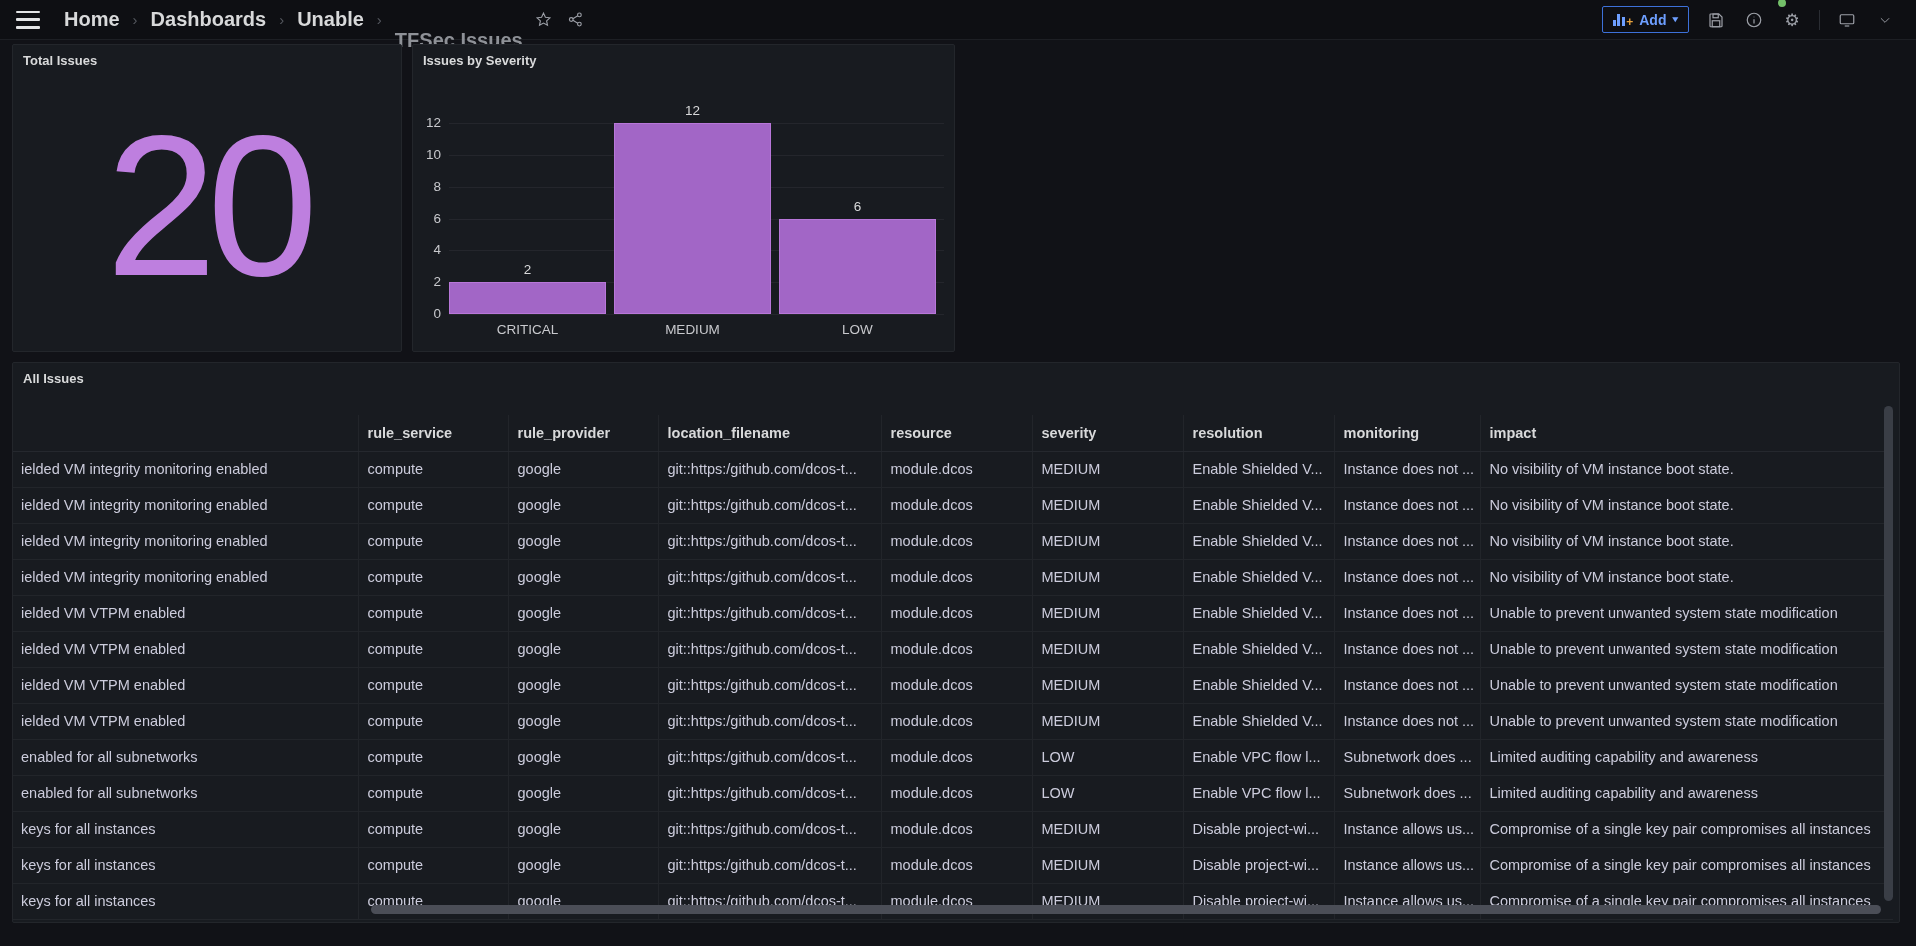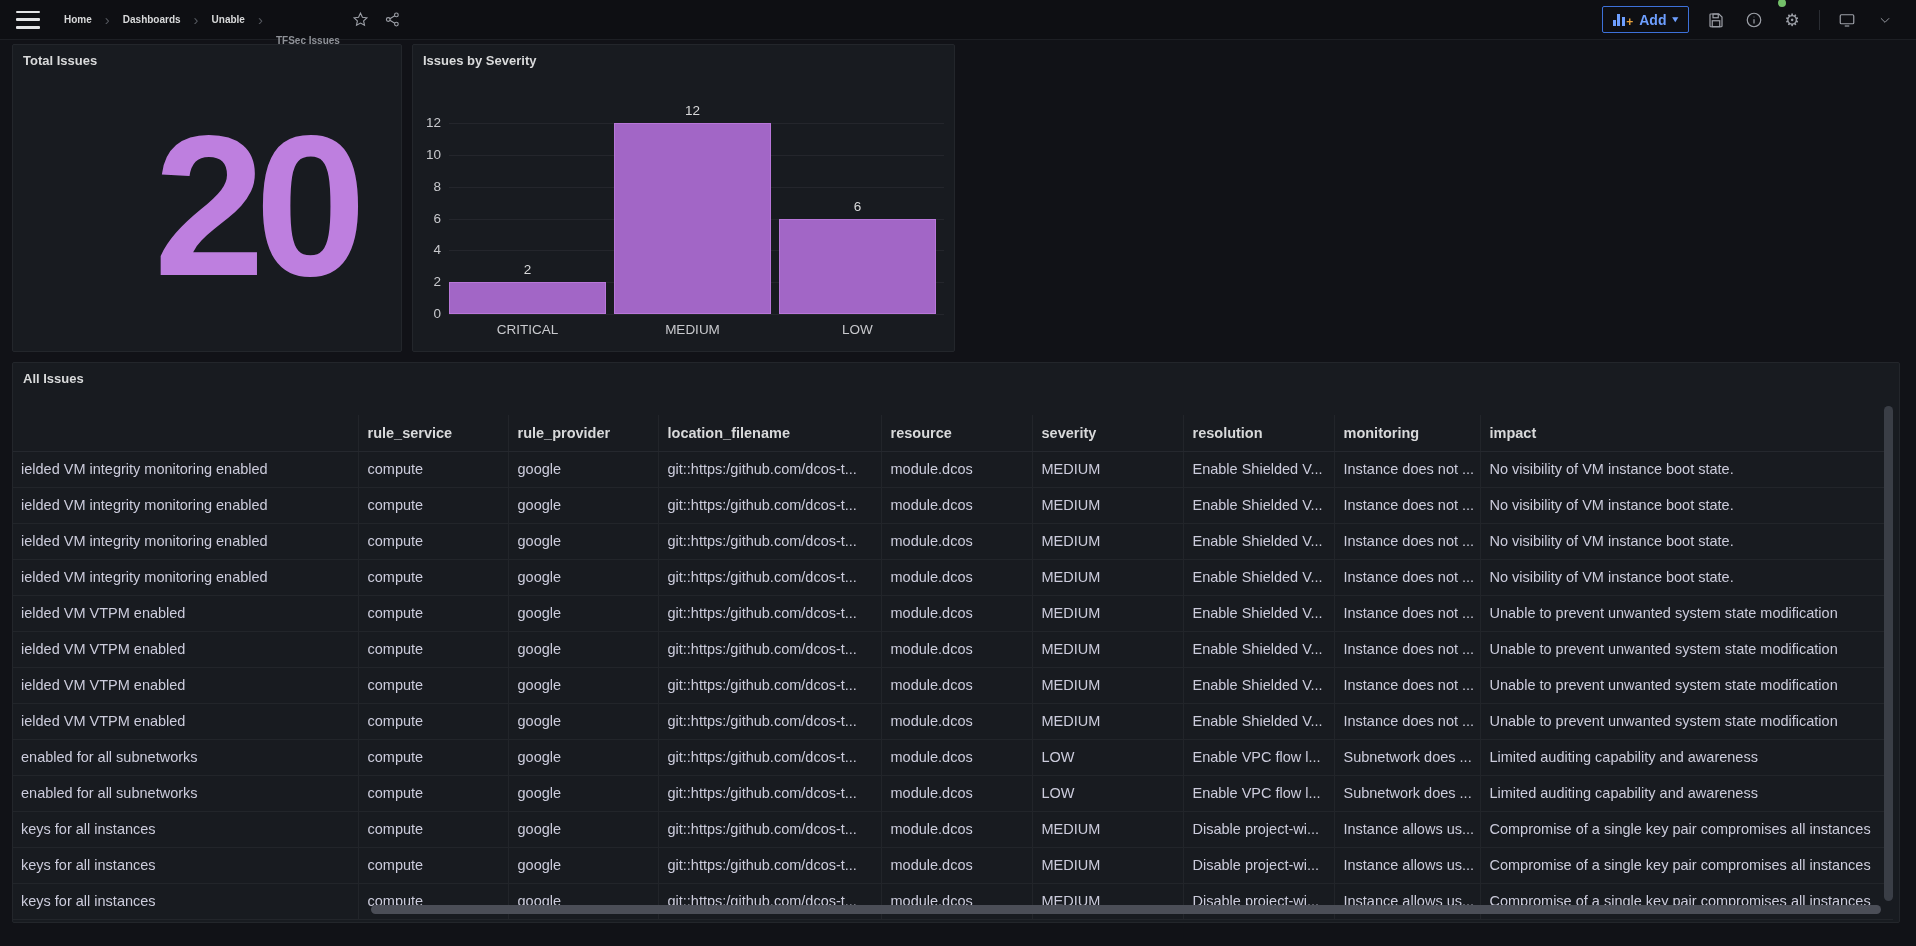--- a/index.html
+++ b/index.html
@@ -7,21 +7,21 @@
               font-family:"Liberation Sans", sans-serif; color:#D8D9DA; }
 
   
   .navbar { position:absolute; top:0; left:0; width:1916px; height:40px;
             background:#0e0f13; border-bottom:1px solid #1d1f24;
             display:flex; align-items:center; }
   .nav-left { display:flex; align-items:center; gap:10px; padding-left:16px; }
   .hamburger { width:24px; height:18px; display:flex; flex-direction:column;
                justify-content:space-between; cursor:pointer; margin-right:14px; }
   .hamburger span { display:block; height:2.6px; background:#E3E4E6; border-radius:1px; }
-  .crumb { font-size:10px; font-weight:600; color:#D8D9DA; cursor:pointer; }
+  .crumb { font-size:20px; font-weight:600; color:#D8D9DA; cursor:pointer; }
   .crumb.current { color:#8E9197; font-weight:600; cursor:default;margin-top:41px; }
   .crumb-sep { color:#55585F; font-size:15px; padding:0 3px; }
   .nav-icon { width:22px; height:22px; display:flex; align-items:center;
               justify-content:center; color:#9DA0A8; cursor:pointer; }
   .nav-icon svg { stroke:#9DA0A8; fill:none; stroke-width:1.6; }
   .nav-right { margin-left:auto; display:flex; align-items:center; gap:16px;
                padding-right:20px; position:relative; }
   .add-btn { display:flex; align-items:center; gap:6px; height:27px; padding:0 10px;
              border:1px solid #3D71D9; border-radius:2px; color:#6E9FFF;
              font-size:14px; font-weight:600; cursor:pointer; background:transparent; }
@@ -38,21 +38,21 @@
            border-radius:2px; }
   .panel-title { position:absolute; top:8px; left:10px; font-size:13px;
                  font-weight:600; color:#D9DADB; white-space:nowrap; cursor:pointer; }
 
   #stat-panel  { left:12px;  top:44px;  width:390px;  height:308px; }
   #chart-panel { left:412px; top:44px;  width:543px;  height:308px; }
   #table-panel { left:12px;  top:362px; width:1888px; height:561px; }
 
   .stat-value { position:absolute; top:50%; left:50%; transform:translate(-50%,-46%);
                 font-size:200px; line-height:1; letter-spacing:-10px;
-                font-weight:700; color:#BE7FDF;margin-left:48px; }
+                font-weight:400; color:#BE7FDF; }
 
   
   .plot { position:absolute; left:36px; top:78px; width:495px; height:191px; }
   .gridline { position:absolute; left:0; width:100%; height:1px; background:#24262C; }
   .ytick { position:absolute; left:0; width:28px; text-align:right; font-size:13.5px;
            color:#C8C9CD; }
   .bar { position:absolute; bottom:0; background:#A266C6; border:1px solid #B877D9; }
   .bar-value { position:absolute; text-align:center; font-size:13.5px; color:#D8D9DA; }
   .cat-label { position:absolute; text-align:center; font-size:13.5px; color:#C8C9CD; }
 

